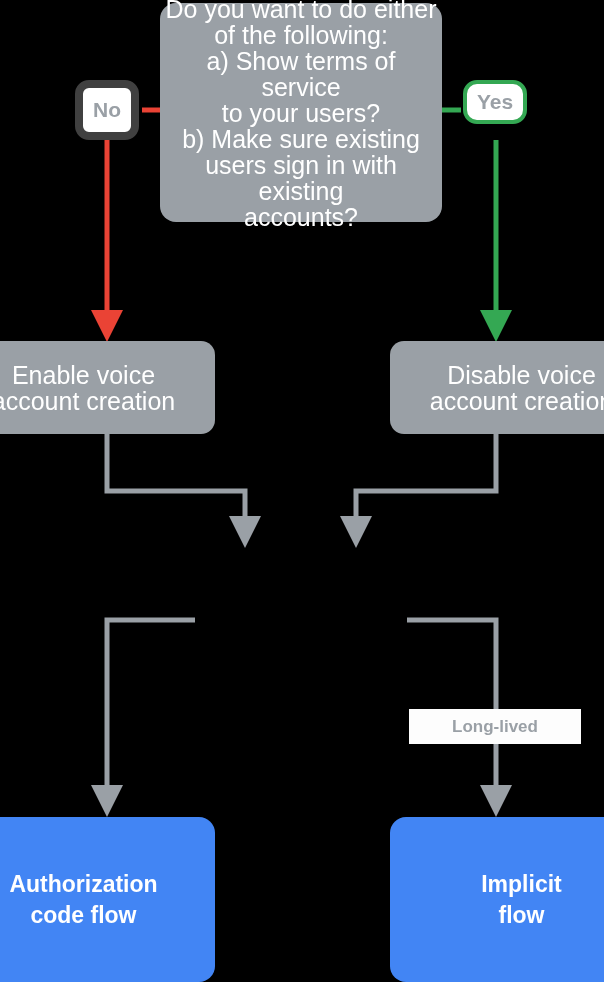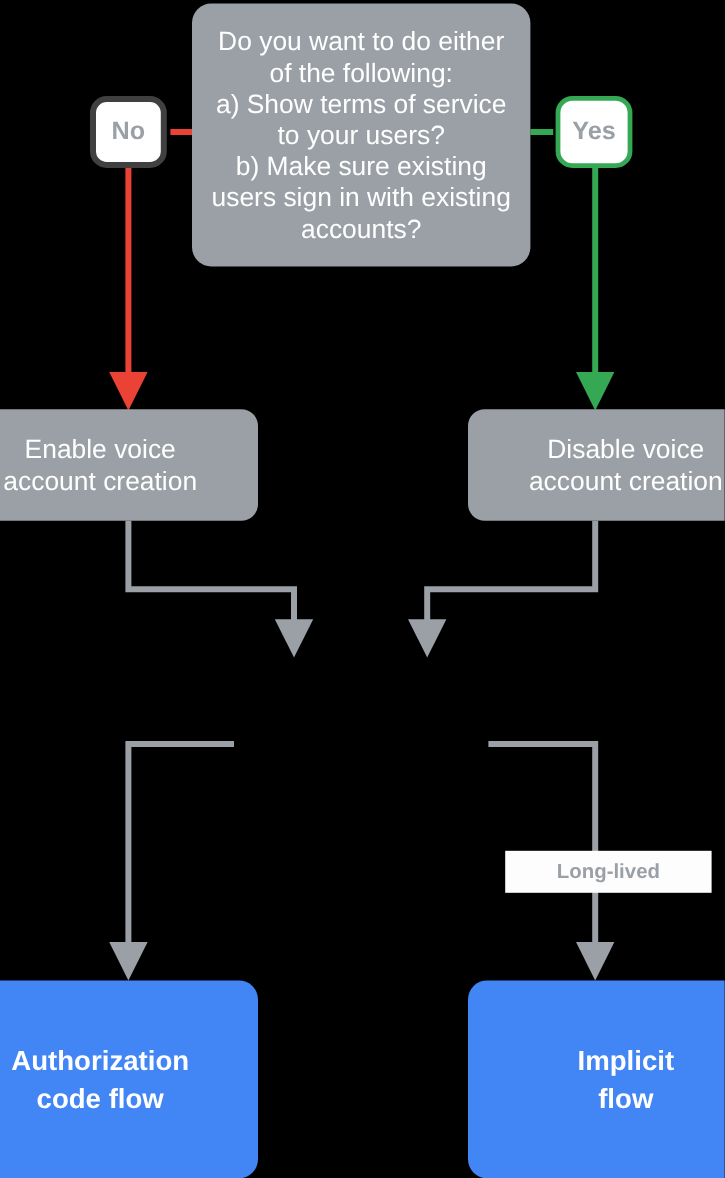--- a/index.html
+++ b/index.html
@@ -20,21 +20,21 @@
     box-sizing: border-box;
     display: flex;
     align-items: center;
     justify-content: center;
     text-align: center;
     border-radius: 14px;
   }
   .gray-node {
     background: #9aa0a6;
     color: #ffffff;
-    font-size: 22px;
+    font-size: 25px;
     line-height: 26px;
     font-weight: 400;
     padding: 6px 4px;
   }
   .blue-node {
     background: #4285f4;
     color: #ffffff;
     font-size: 23px;
     line-height: 31px;
     font-weight: 700;
@@ -47,21 +47,21 @@
     display: flex;
     align-items: center;
     justify-content: center;
     background: #ffffff;
     border-radius: 14px;
     font-size: 21px;
     font-weight: 700;
     color: #9aa0a6;
     z-index: 6;
   }
-  .badge-no { border: 5px solid #404040; }
+  .badge-no { border: 8px solid #404040; }
   .badge-yes { border: 4px solid #34a853; }
 
   .edge-label {
     position: absolute;
     box-sizing: border-box;
     display: flex;
     align-items: center;
     justify-content: center;
     background: #fdfdfd;
     color: #9aa0a6;
@@ -112,35 +112,35 @@
   </svg>
 
   <div class="node gray-node" style="left:160px; top:3px; width:282px; height:219px; border-radius:16px;">
     <span>Do you want to do either<br>of the following:<br>a) Show terms of service<br>to your users?<br>b) Make sure existing<br>users sign in with existing<br>accounts?</span>
   </div>
 
   <div class="badge badge-no" style="left:75px; top:80px; width:64px; height:60px;">
     <span>No</span>
   </div>
 
-  <div class="badge badge-yes" style="left:463px; top:80px; width:64px; height:60px;">
+  <div class="badge badge-yes" style="left:463px; top:80px; width:64px; height:44px;">
     <span>Yes</span>
   </div>
 
   <div class="node gray-node" style="left:-48px; top:341px; width:263px; height:93px;">
     <span>Enable voice<br>account creation</span>
   </div>
 
   <div class="node gray-node" style="left:390px; top:341px; width:263px; height:93px;">
     <span>Disable voice<br>account creation</span>
   </div>
 
 
 
-  <div class="edge-label" style="left:409px; top:709px; width:172px; height:35px;margin-left:12px;">
+  <div class="edge-label" style="left:409px; top:709px; width:172px; height:35px;">
     <span>Long-lived</span>
   </div>
 
   <div class="node blue-node" style="left:-48px; top:817px; width:263px; height:165px;">
     <span>Authorization<br>code flow</span>
   </div>
 
   <div class="node blue-node" style="left:390px; top:817px; width:263px; height:165px;">
     <span>Implicit<br>flow</span>
   </div>

